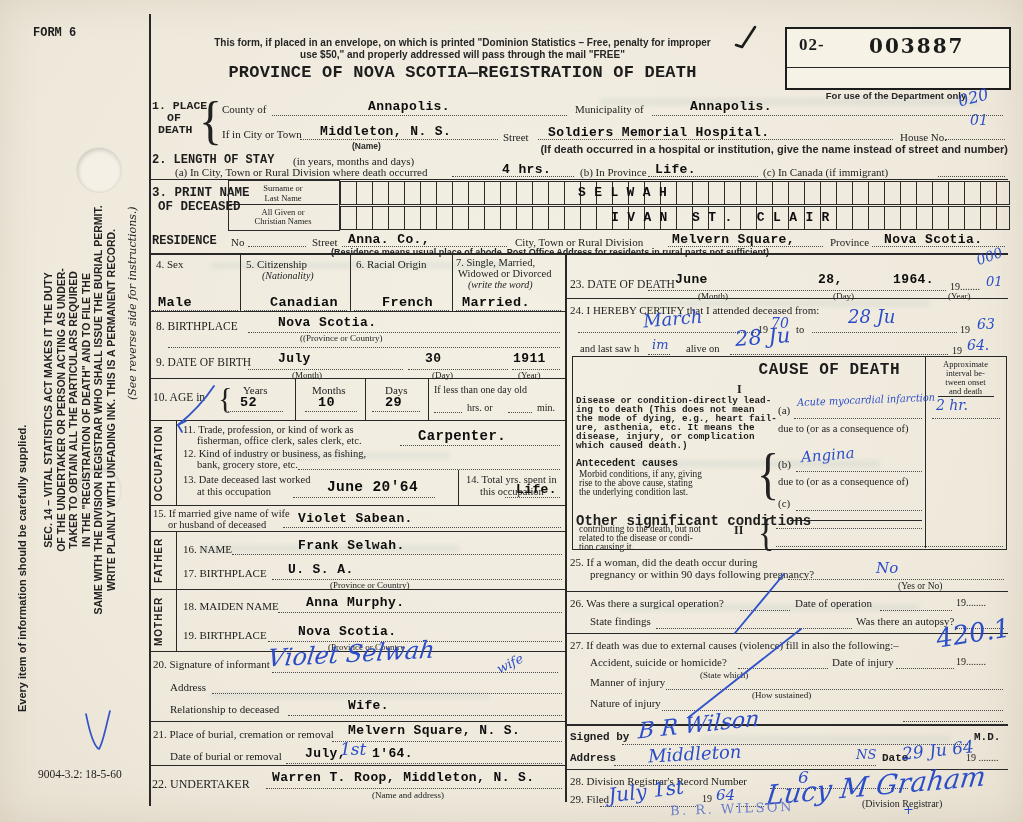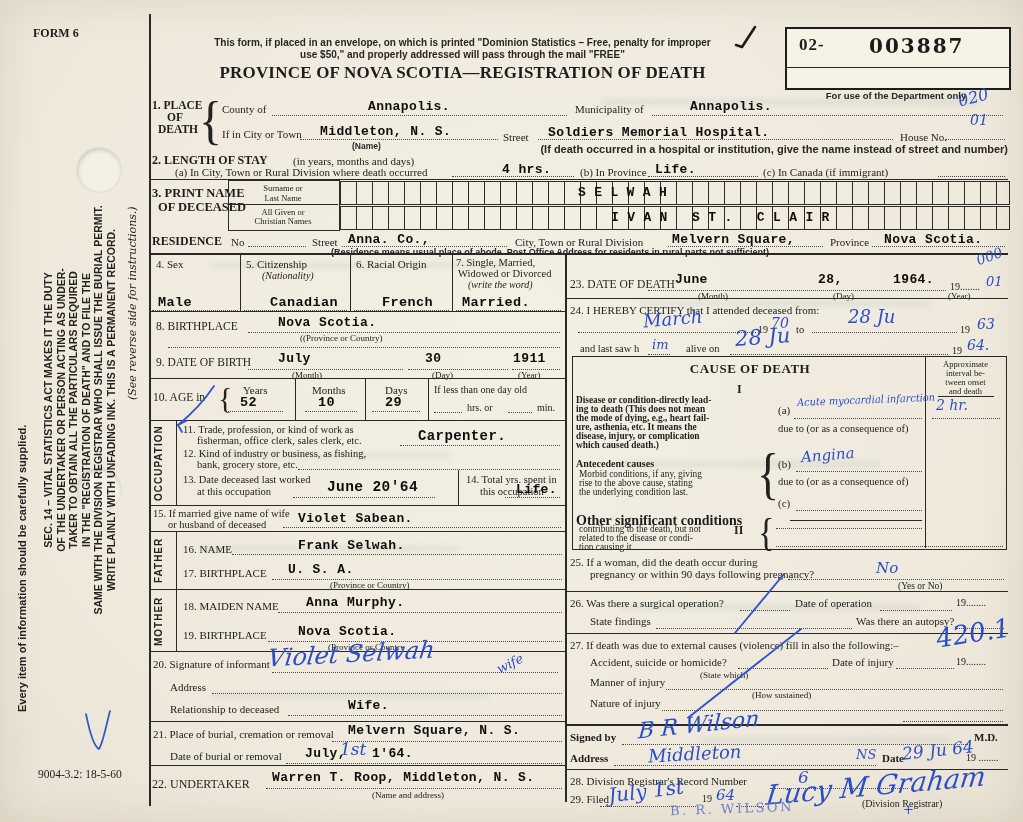--- a/index.html
+++ b/index.html
@@ -2,21 +2,21 @@
 <html><head>
 <meta charset="utf-8">
 <style>
   html,body{margin:0;padding:0;background:#9a948a}
   #page{position:relative;width:1023px;height:822px;margin:0 auto;overflow:hidden;
     background:#f0ebdf;
     background-image:radial-gradient(ellipse at 50% 40%, #f3efe3 0%, #efe9dc 70%, #e9e2d3 100%);
     box-shadow:inset 0 0 40px rgba(120,100,70,.15);
     font-family:"Liberation Serif",serif;color:#1b1b1b}
   .a{position:absolute;white-space:nowrap}
-  .b{font-family:Liberation Serif, serif;font-weight:bold;color:#1d1d1d}
+  .b{font-family:Liberation Mono, monospace;font-weight:bold;color:#1d1d1d}
   .l{font-family:"Liberation Serif",serif;font-size:11px;color:#222}
   .n{font-family:"Liberation Sans",sans-serif;font-weight:bold;font-size:9px;color:#262626}
   .i{font-style:italic}
   .t{font-family:"Liberation Mono",monospace;font-weight:bold;font-size:13px;color:#0d0d0d;letter-spacing:.4px}
   .h{font-family:"DejaVu Serif",serif;font-style:italic;color:#2b4ec8}
   .d{border-bottom:1.5px dotted #4c4c4c;height:2px}
   .x{background:#282828}
   .v{writing-mode:vertical-rl;transform:rotate(180deg);font-family:"Liberation Sans",sans-serif;
      font-weight:bold;letter-spacing:1px;font-size:10px;text-align:center;color:#222}
   .g{background:rgba(95,140,150,.09);filter:blur(2px);border-radius:3px}
@@ -296,21 +296,21 @@
   <div class="a h" style="left:652px;top:337px;font-size:13px">im</div>
   <div class="a d" style="left:648px;top:352px;width:22px"></div>
   <div class="a l" style="left:686px;top:343px;font-size:10.5px">alive on</div>
   <div class="a h" style="left:735px;top:325px;font-size:21px;transform:rotate(-4deg)">28 Ju</div>
   <div class="a d" style="left:730px;top:352px;width:218px"></div>
   <div class="a l" style="left:952px;top:345px;font-size:10px">19</div>
   <div class="a h" style="left:967px;top:337px;font-size:14px">64.</div>
 
   <div class="a" style="left:572px;top:356px;width:433px;height:192px;border:1.8px solid #262626"></div>
   <div class="a x" style="left:925px;top:356px;width:1.3px;height:192px"></div>
-  <div class="a b" style="left:600px;top:361px;width:300px;text-align:center;font-size:13px;letter-spacing:.5px">CAUSE OF DEATH</div>
+  <div class="a b" style="left:600px;top:361px;width:300px;text-align:right;font-size:16px;letter-spacing:.5px">CAUSE OF DEATH</div>
   <div class="a l" style="left:927px;top:359px;width:77px;text-align:center;font-size:8.5px">Approximate</div>
   <div class="a l" style="left:927px;top:368px;width:77px;text-align:center;font-size:8.5px">interval be-</div>
   <div class="a l" style="left:927px;top:377px;width:77px;text-align:center;font-size:8.5px">tween onset</div>
   <div class="a l" style="left:927px;top:386px;width:77px;text-align:center;font-size:8.5px">and death</div>
   <div class="a x" style="left:938px;top:396px;width:56px;height:1px"></div>
   <div class="a l" style="left:737px;top:382px;font-size:12px;font-weight:bold">I</div>
   <div class="a b" style="left:576px;top:395px;font-size:9.3px">Disease or condition-directly lead-</div>
   <div class="a b" style="left:576px;top:404px;font-size:9.3px">ing to death (This does not mean</div>
   <div class="a b" style="left:576px;top:413px;font-size:9.3px">the mode of dying, e.g., heart fail-</div>
   <div class="a b" style="left:576px;top:422px;font-size:9.3px">ure, asthenia, etc. It means the</div>

